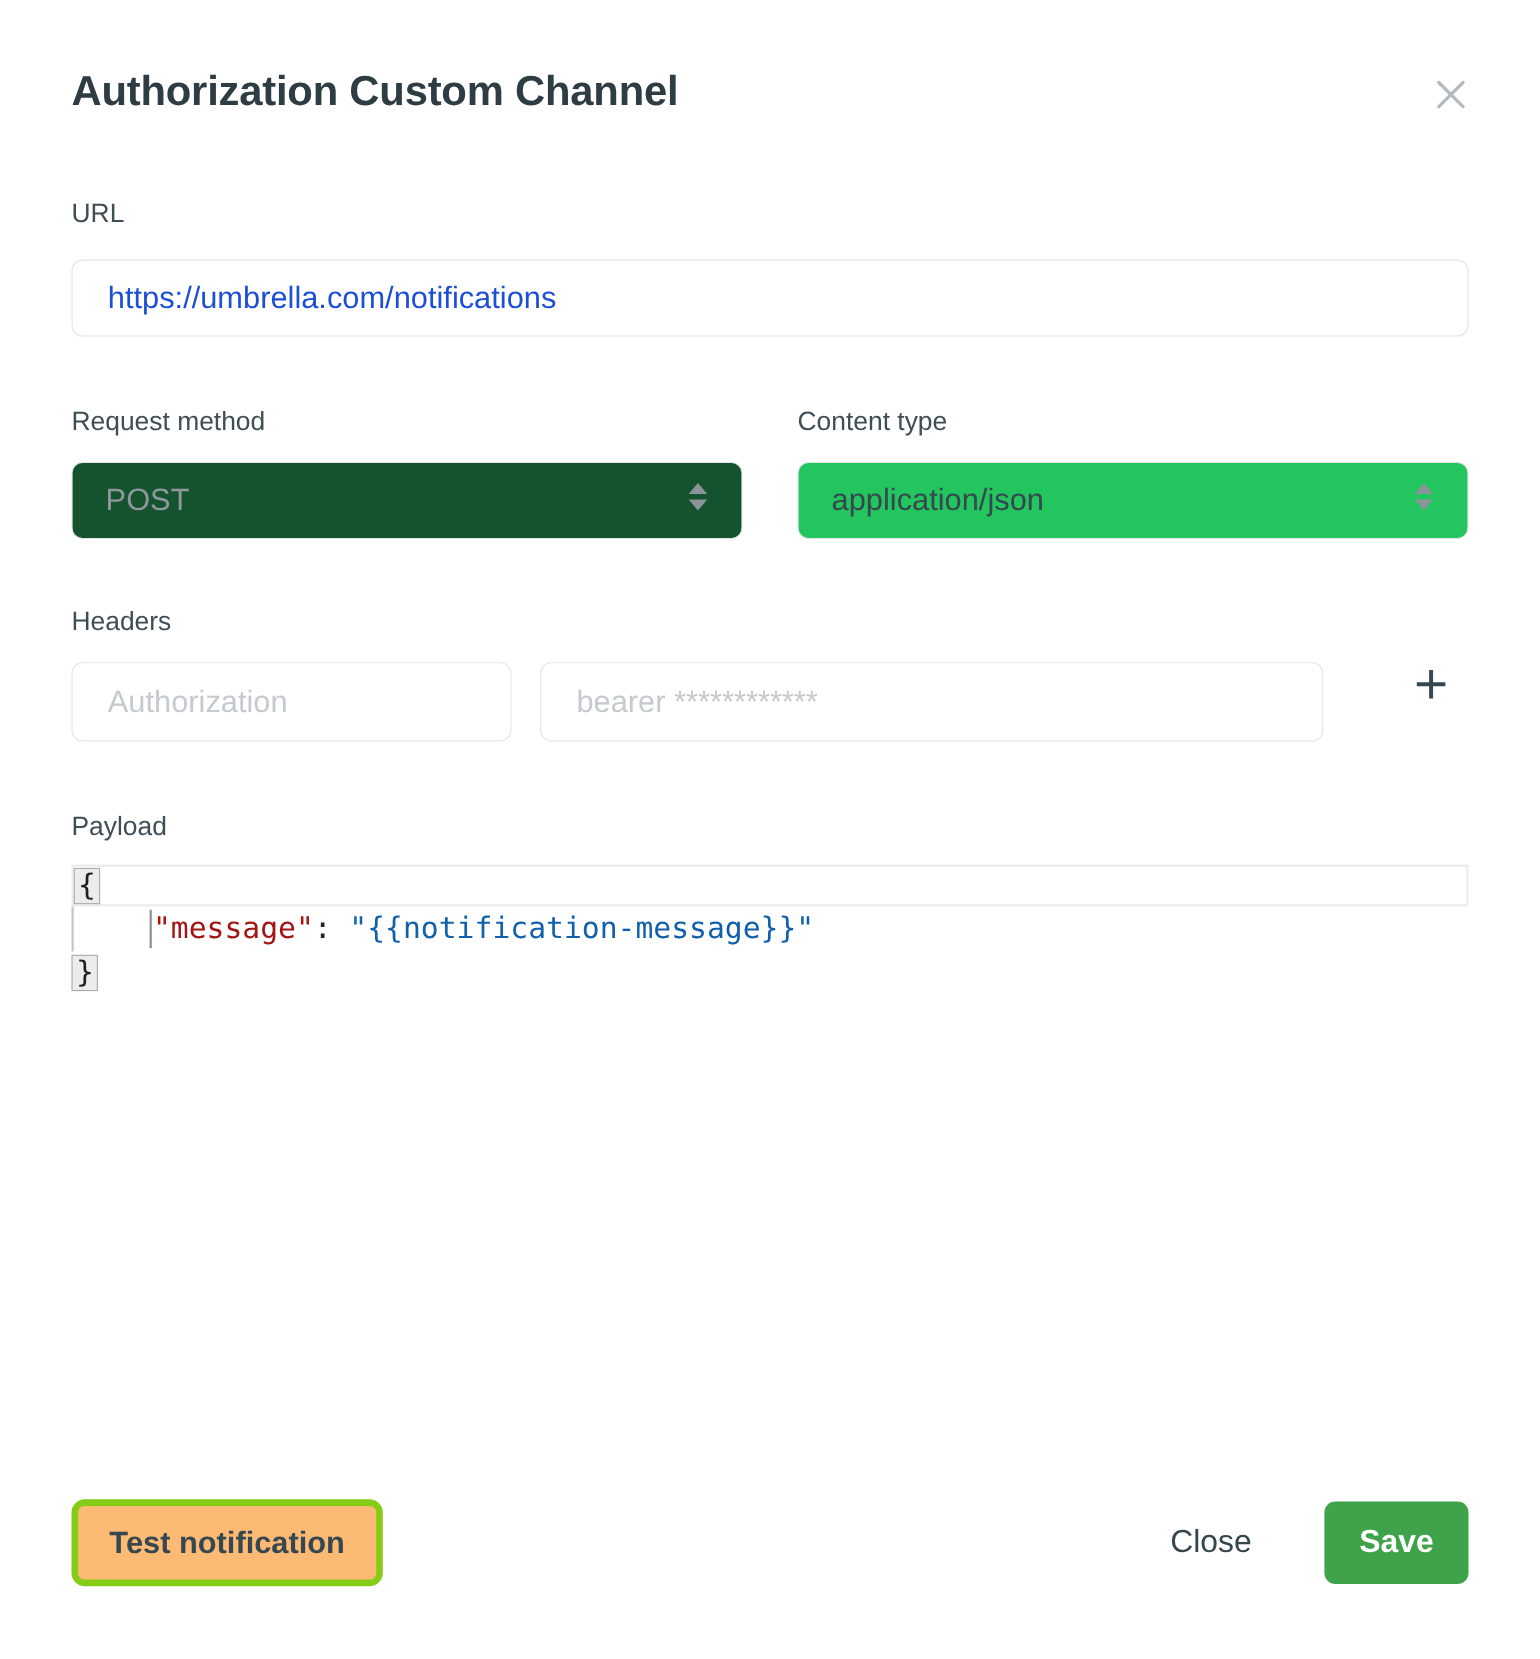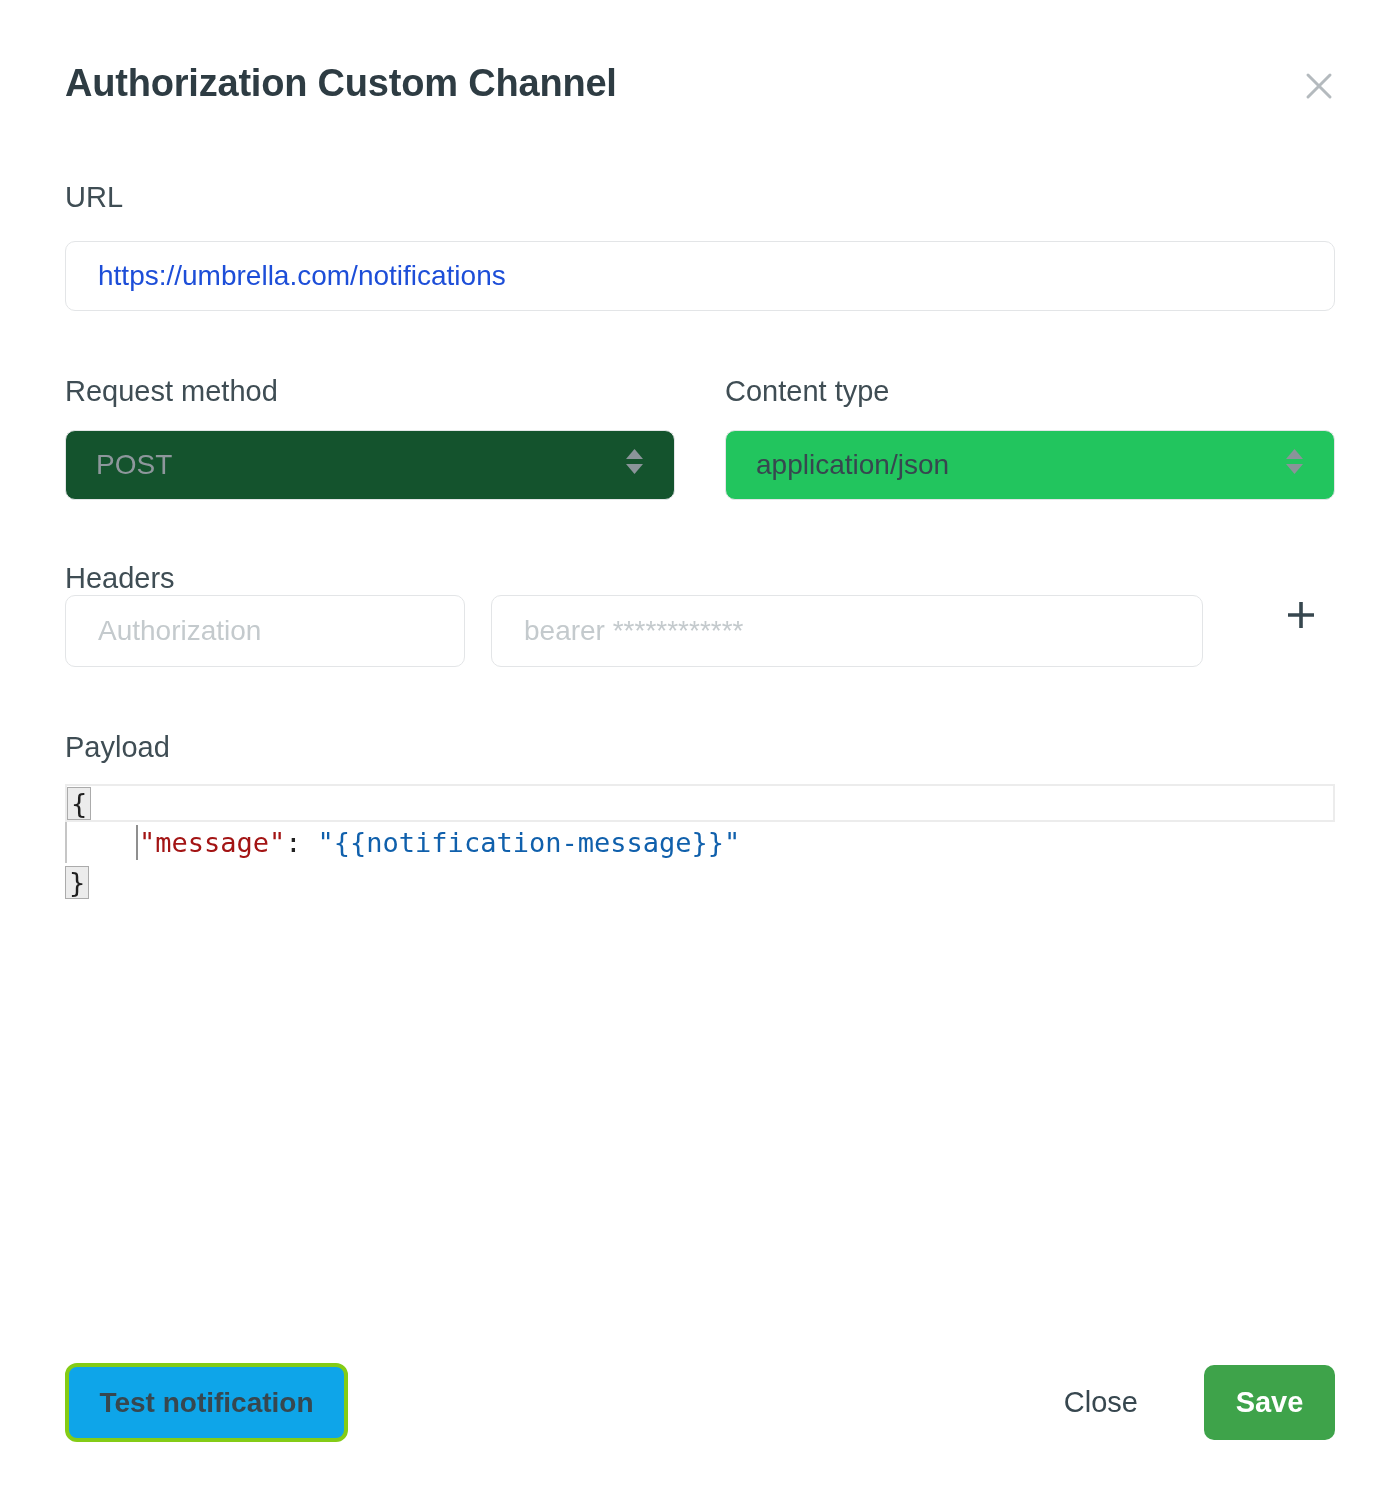--- a/index.html
+++ b/index.html
@@ -11,21 +11,21 @@
     overflow:hidden;
   }
   .dialog { position:absolute; inset:0; padding:0 65px; }
 
   
   .dlg-header { display:flex; justify-content:space-between; align-items:flex-start; padding-top:62px; }
   .dlg-title { font-size:38px; font-weight:600; color:#2e3c43; letter-spacing:-0.2px; }
   .close-btn { background:none; border:none; cursor:pointer; margin-top:8px; padding:0; line-height:0; }
 
   
-  .field-label { font-size:29px; font-weight:500; color:#3f4d54; }
+  .field-label { font-size:24px; font-weight:500; color:#3f4d54; }
 
   
   .text-input {
     height:70px; border:1px solid #e3e5e7; border-radius:10px;
     font-family:"Liberation Sans", sans-serif; font-size:28px; color:#1d4ed8;
     padding:0 32px; width:100%; background:#fff; outline:none;
   }
   .text-input::placeholder { color:#c4cacd; opacity:1; }
 
   .url-block { margin-top:76px; }
@@ -35,21 +35,21 @@
   .row-2col .col { flex:1; }
   .row-2col .field-label { margin-bottom:22px; }
   .select {
     height:70px; border:1px solid #e3e5e7; border-radius:10px; background:#22c55e;
     display:flex; align-items:center; justify-content:space-between;
     padding:0 30px; font-size:28px; color:#37474f; cursor:pointer;
   }
   .select.disabled { background:#14532d; color:#8e979c; cursor:default; }
 
   .headers-block { margin-top:62px; }
-  .headers-block .field-label { }
+  .headers-block .field-label { margin-bottom:22px; }
   .headers-row { display:flex; align-items:flex-start; }
   .hdr-name { width:400px; margin-right:26px; height:72px; }
   .hdr-value { width:712px; height:72px; }
   .add-btn { margin-left:auto; margin-right:14px; background:none; border:none; cursor:pointer; line-height:0; padding:4px; }
 
   
   .payload-block { margin-top:64px; }
   .payload-block .field-label { margin-bottom:20px; }
   .editor {
     font-family:"DejaVu Sans Mono", "Liberation Mono", monospace;
@@ -65,21 +65,21 @@
   }
   .indent { width:69px; }
   .caret { width:2px; height:35px; background:#8f8f8f; margin-right:1px; }
   .tok-key { color:#a31414; }
   .tok-sep { color:#222222; margin-right:16px; }
   .tok-val { color:#1060ac; }
 
   
   .dlg-footer { position:absolute; left:65px; right:65px; top:1363px; display:flex; align-items:center; }
   .test-btn {
-    width:283px; height:79px; background:#0ea5e9; border:4px solid #84cc16; border-radius:12px;
+    width:283px; height:79px; background:#fdba74; border:6px solid #84cc16; border-radius:12px;
     font-family:"Liberation Sans", sans-serif; font-size:28px; font-weight:600; color:#37474f; cursor:pointer;
   }
   .close-text-btn {
     margin-left:auto; margin-right:66px; background:none; border:none;
     font-family:"Liberation Sans", sans-serif; font-size:29px; font-weight:500; color:#37474f; cursor:pointer;
   }
   .save-btn {
     width:131px; height:75px; background:#3ea34a; border:none; border-radius:10px;
     font-family:"Liberation Sans", sans-serif; font-size:29px; font-weight:600; color:#ffffff; cursor:pointer;
   }

